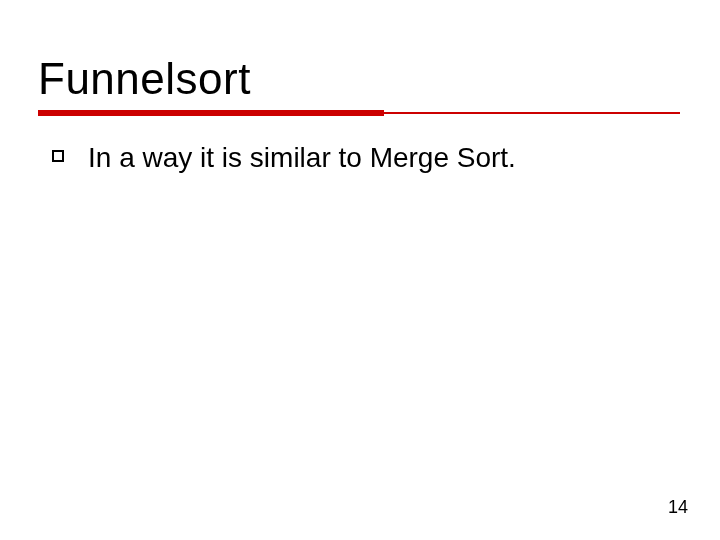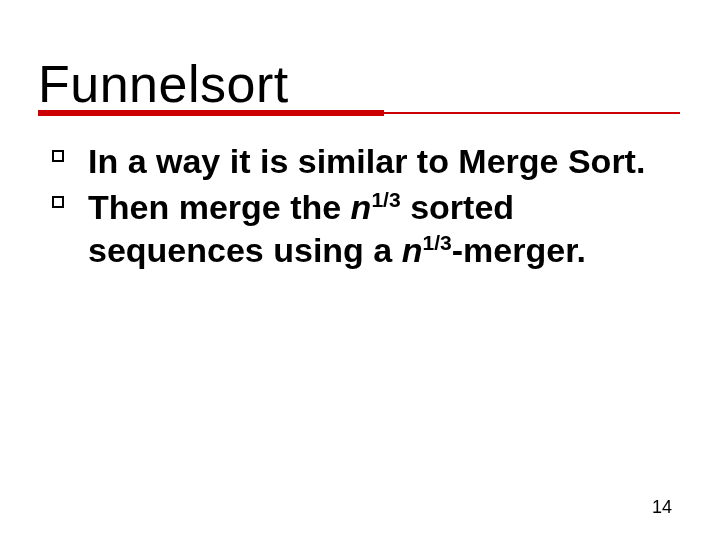--- a/index.html
+++ b/index.html
@@ -15,21 +15,21 @@
   .slide {
     position: relative;
     width: 720px;
     height: 540px;
     box-sizing: border-box;
   }
   .title {
     position: absolute;
     left: 38px;
     top: 54px;
-    font-size: 52px;
+    font-size: 44px;
     font-weight: 400;
     letter-spacing: 0.5px;
   }
   .rule-thick {
     position: absolute;
     left: 38px;
     top: 110px;
     width: 346px;
     height: 6px;
     background: #cc0000;
@@ -40,23 +40,22 @@
     top: 112px;
     width: 296px;
     height: 2px;
     background: #cc0000;
   }
   .content {
     position: absolute;
     left: 52px;
     top: 140px;
     width: 620px;
-    font-size: 34px;
+    font-size: 28px;
     line-height: 1.28;
-    font-weight: bold;
   }
   .li {
     display: flex;
     align-items: flex-start;
     margin-bottom: 2px;
   }
   .li .b {
     width: 12px;
     height: 12px;
     border: 2px solid #000;
@@ -69,21 +68,21 @@
     flex: 1 1 auto;
   }
   .it { font-style: italic; }
   sup {
     font-size: 0.62em;
     vertical-align: super;
     line-height: 0;
   }
   .footer {
     position: absolute;
-    right: 48px;
+    right: 32px;
     bottom: 22px;
     font-size: 18px;
   }
 </style>
 </head>
 <body>
 
 <div class="slide">
 
   <div class="title">Funnelsort</div>
@@ -91,23 +90,17 @@
   <div class="rule-thin"></div>
 
   <div class="content">
 
     <div class="li">
       <span class="b"></span>
       <span class="t">In a way it is similar to Merge Sort.</span>
     </div>
 
 
-    <div class="li">
-      <span class="b"></span>
-      <span class="t">
-        <span>Then merge the </span><span class="it">n</span><sup>1/3</sup><span> sorted sequences using a </span><span class="it">n</span><sup>1/3</sup><span>-merger.</span>
-      </span>
-    </div>
 
   </div>
 
   <div class="footer">14</div>
 </div>
 
 </body></html>

